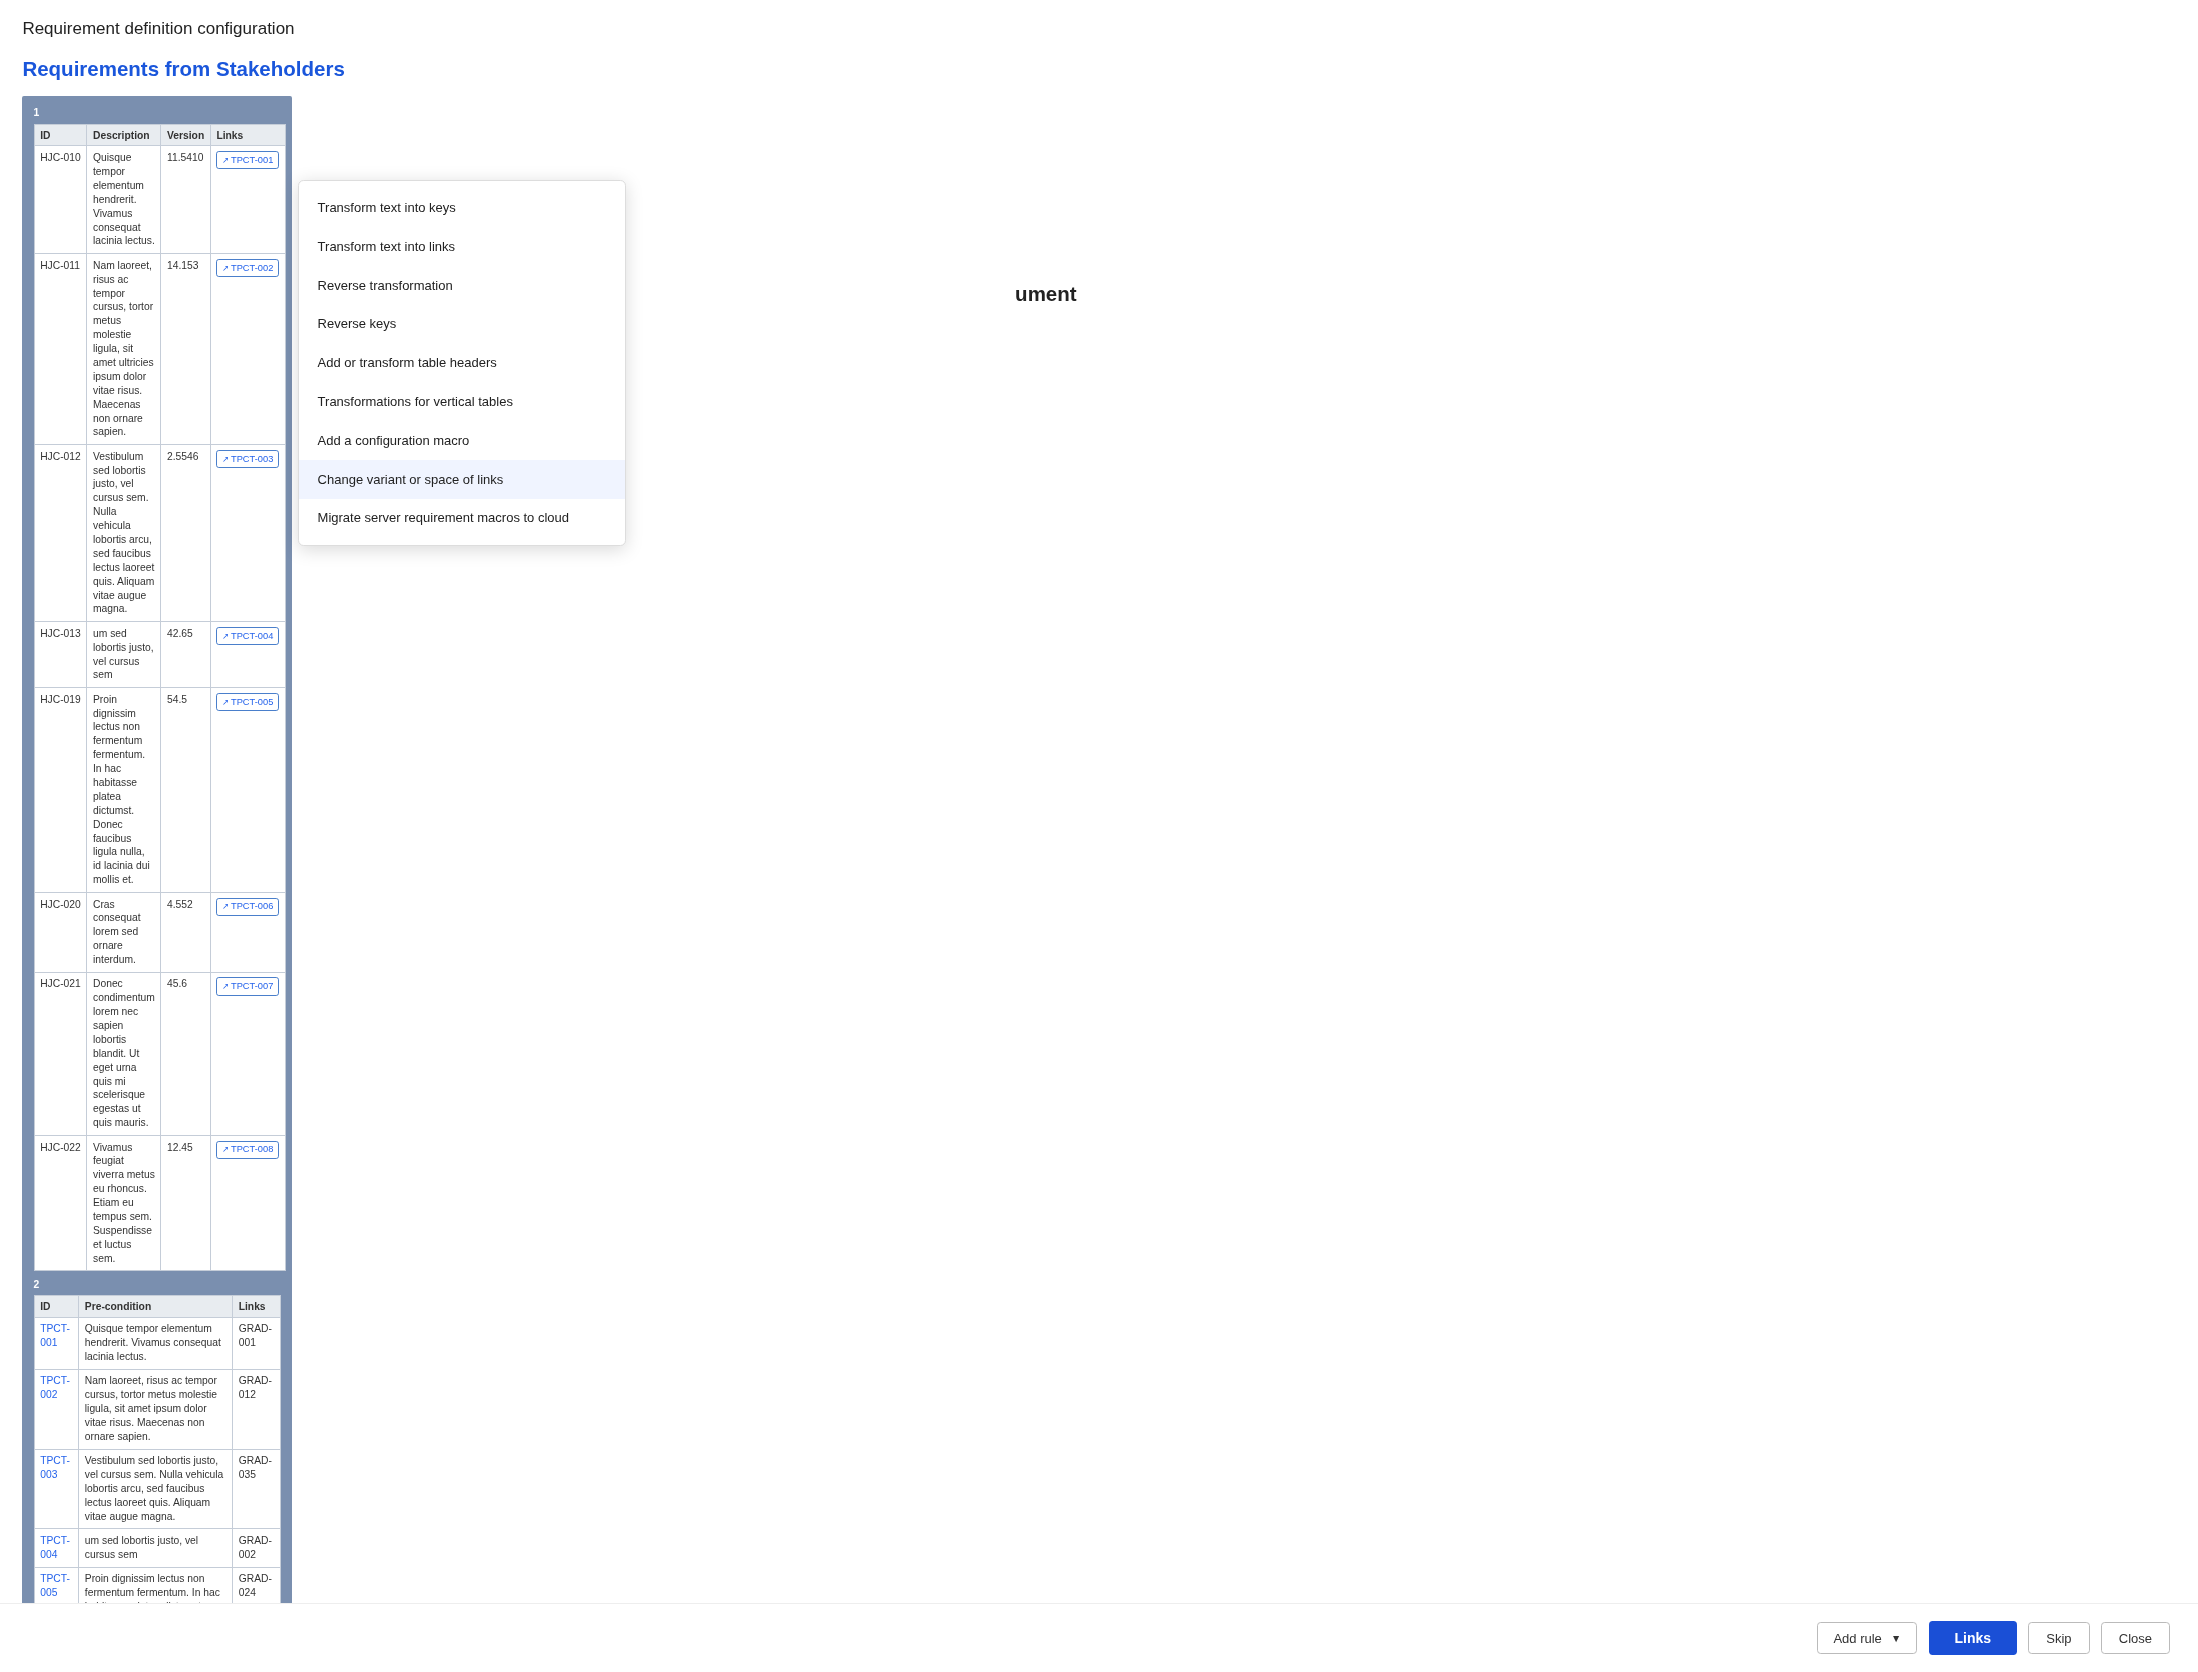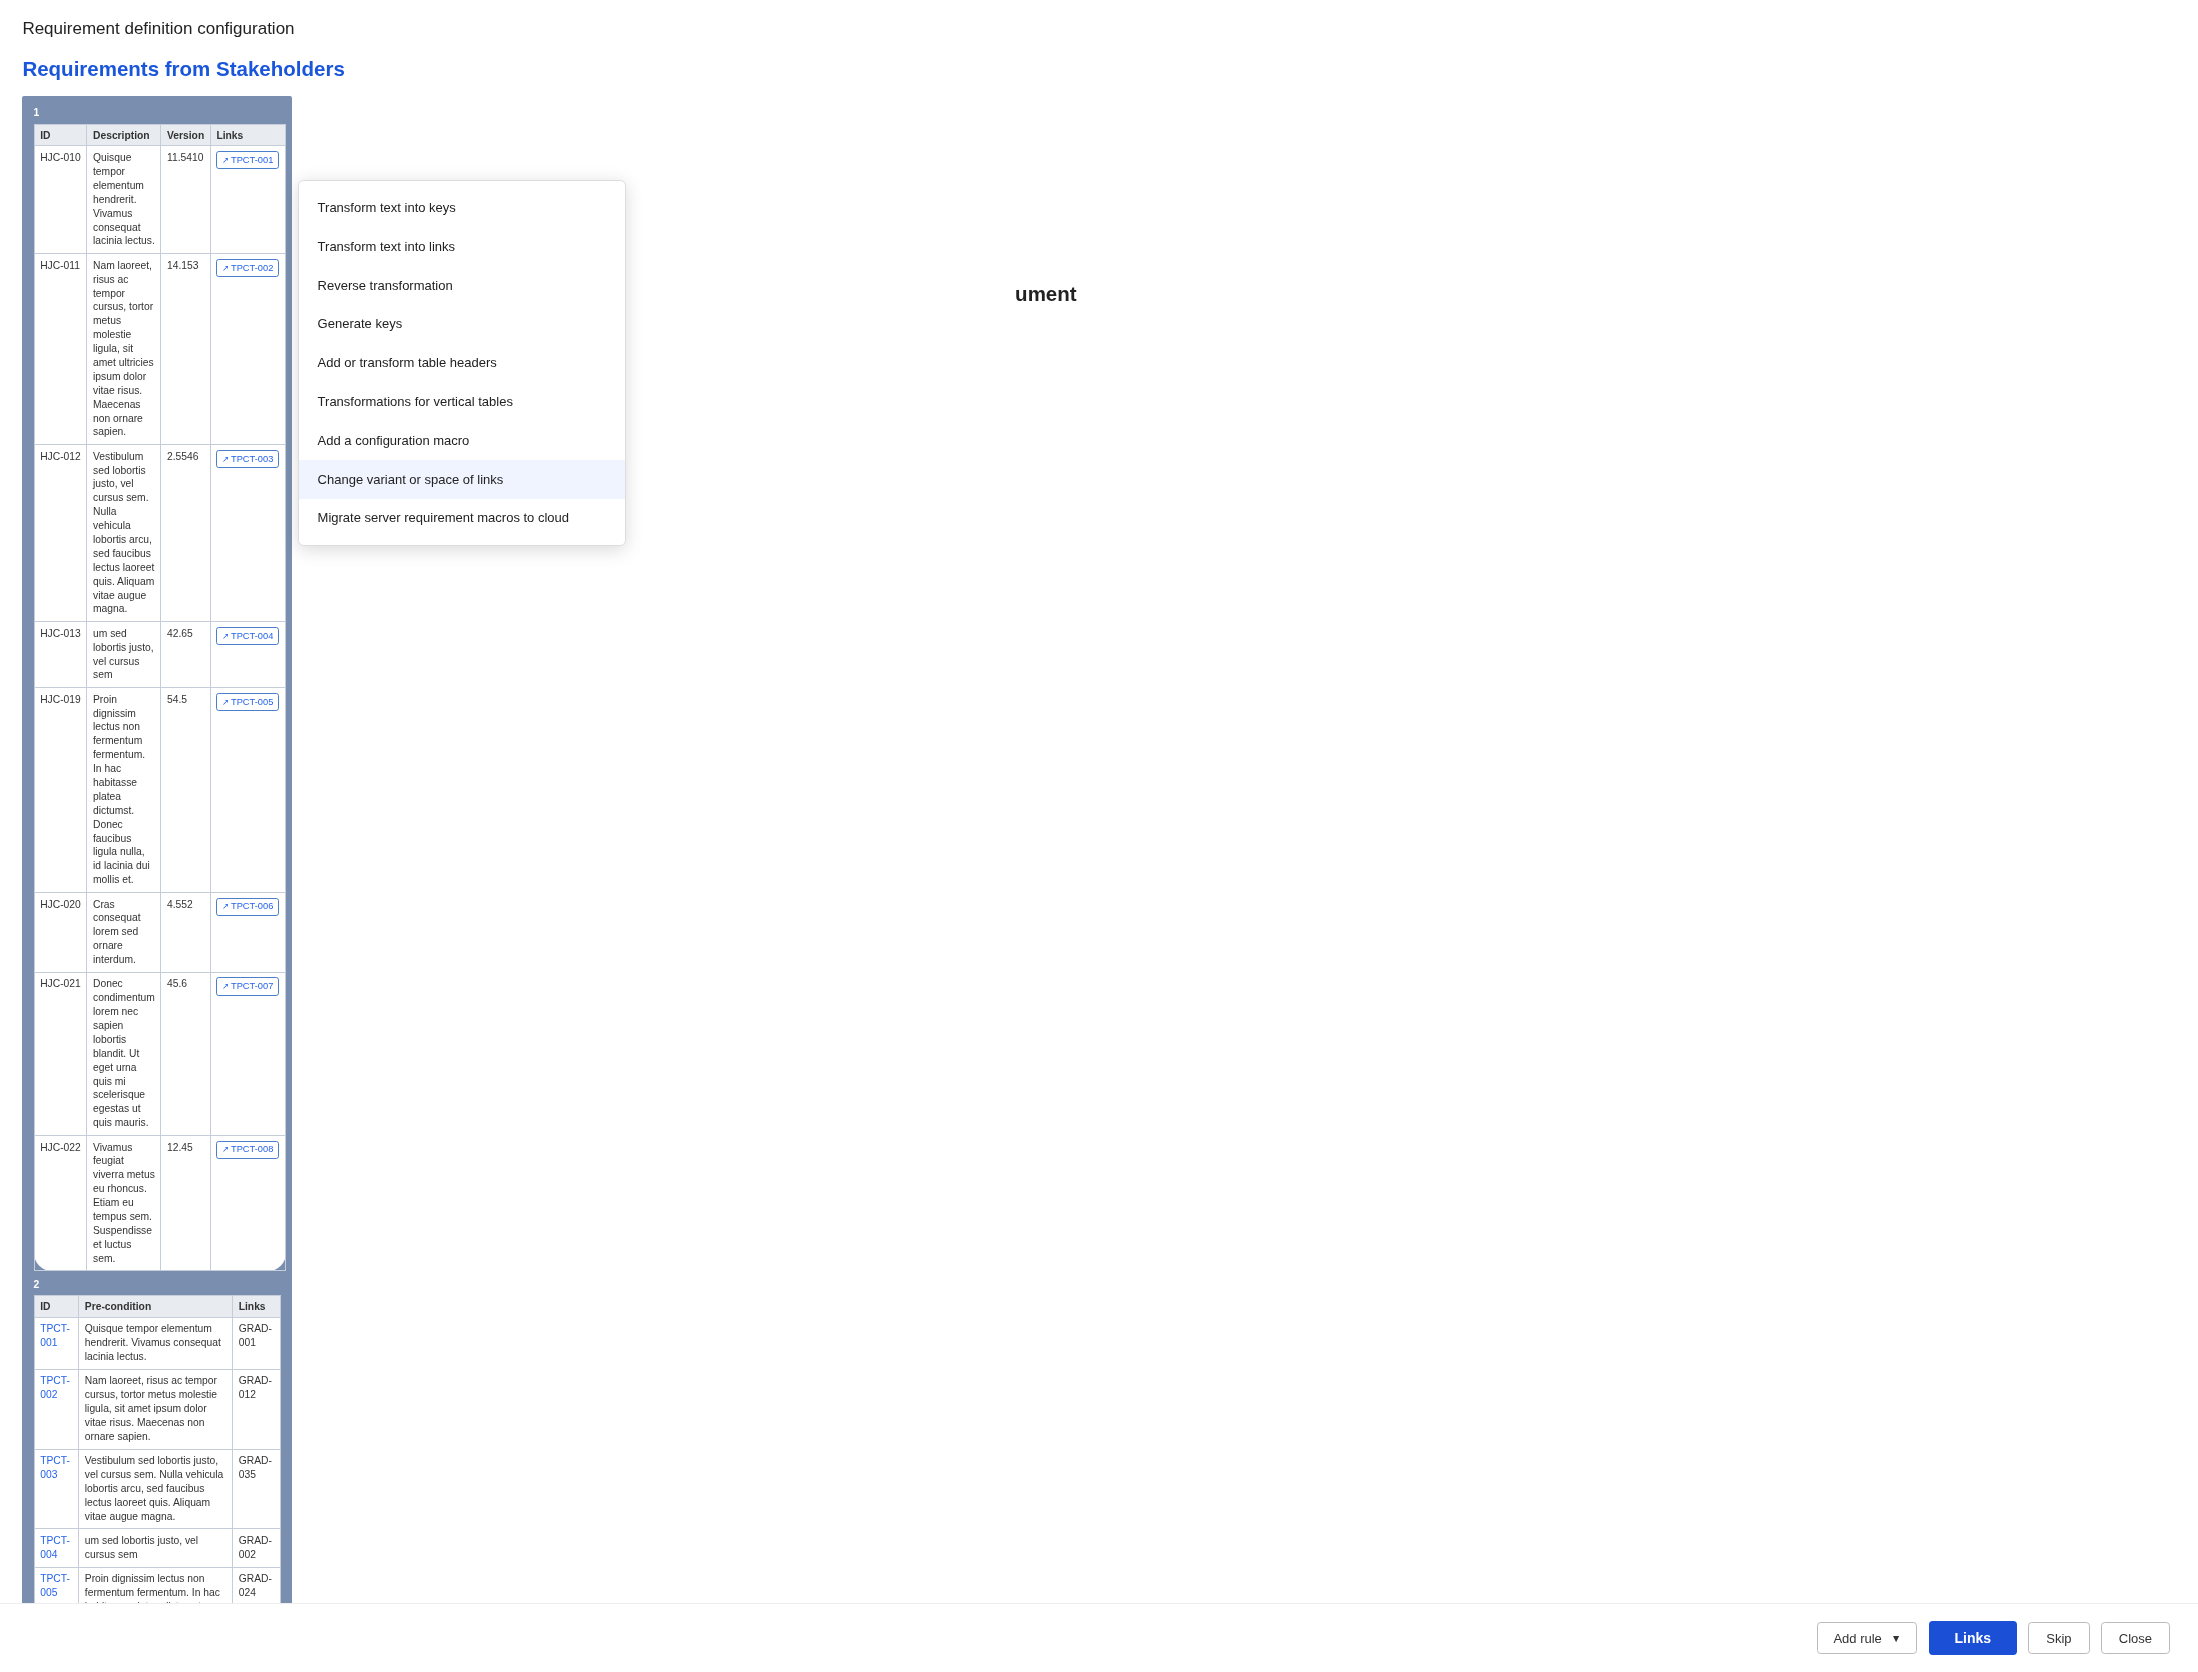--- a/index.html
+++ b/index.html
@@ -42,21 +42,20 @@
       font-size: 10.3px;
       color: #fff;
       margin-bottom: 5.6px;
       font-weight: 600;
     }
     .req-table {
       width: 100%;
       border-collapse: collapse;
       background: #fff;
       font-size: 10.3px;
-      border-radius: 18px;
     }
     .req-table th {
       background: #e8ecf0;
       text-align: left;
       padding: 4.7px 5.6px;
       border: 0.9px solid #c5cdd8;
       font-weight: 600;
       font-size: 10.3px;
       color: #333;
     }
@@ -297,21 +296,21 @@
   </tr>
           </tbody>
       </table>
     </div>
   </div>
 
   <div class="dropdown-menu" id="dropdown-menu">
   <div class="dropdown-item">Transform text into keys</div>
       <div class="dropdown-item">Transform text into links</div>
       <div class="dropdown-item">Reverse transformation</div>
-      <div class="dropdown-item">Generate keys</div>
+      <div class="dropdown-item">Reverse keys</div>
       <div class="dropdown-item">Add or transform table headers</div>
       <div class="dropdown-item">Transformations for vertical tables</div>
       <div class="dropdown-item">Add a configuration macro</div>
       <div class="dropdown-item active">Change variant or space of links</div>
       <div class="dropdown-item">Migrate server requirement macros to cloud</div>
     </div>
 
   <div class="partial-text">ument</div>
 </div>
 

